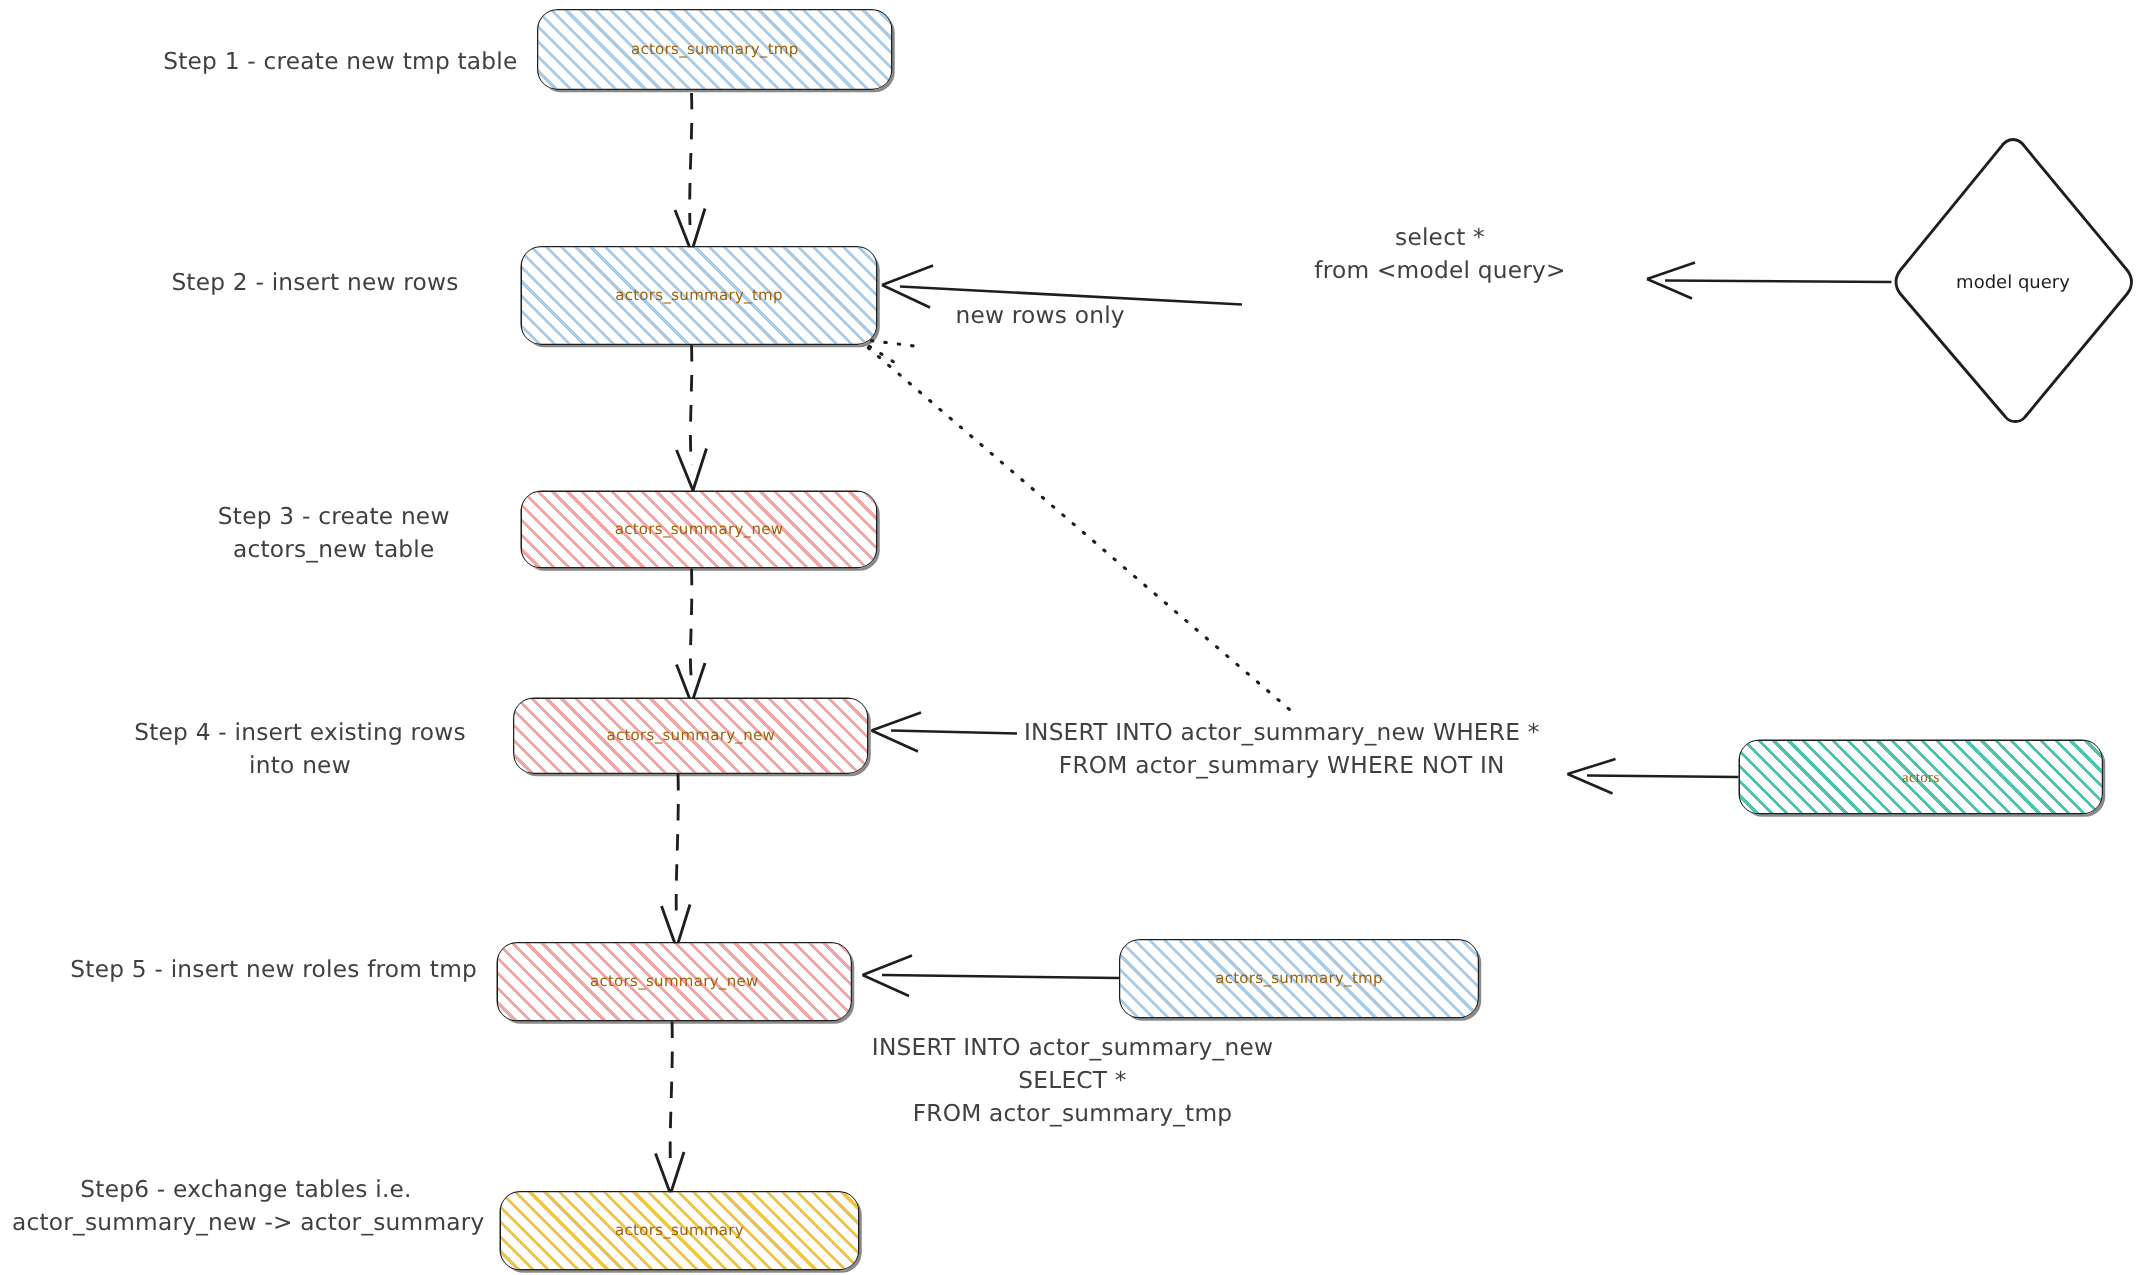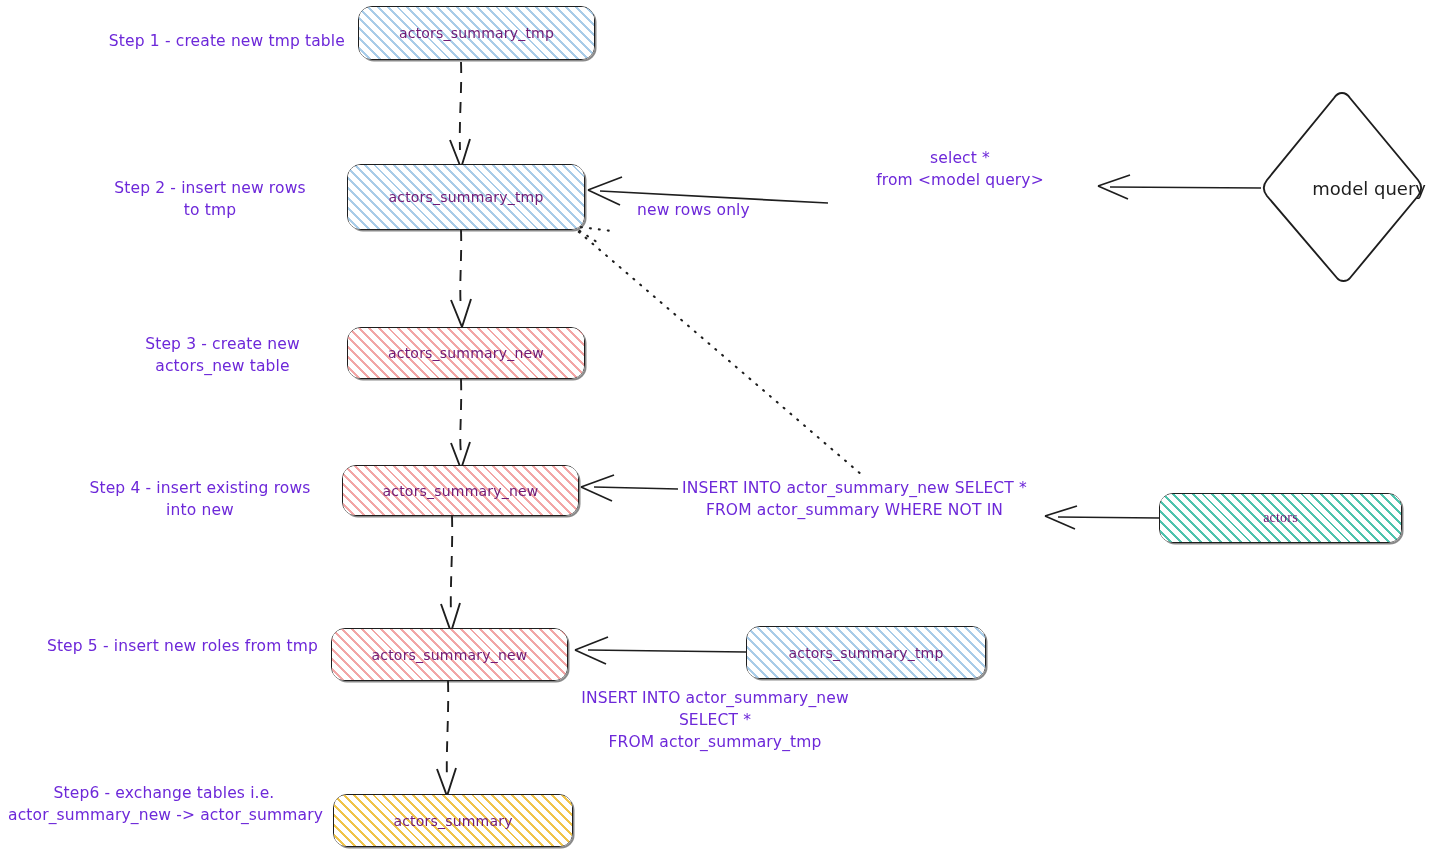--- a/index.html
+++ b/index.html
@@ -12,22 +12,22 @@
   }
   #stage{position:absolute;left:0;top:0;width:1432px;height:850px;}
 
   
   .node{
     position:absolute;
     box-sizing:border-box;
     display:flex;align-items:center;justify-content:center;
     border:1.9px solid #1e1e1e;
     border-radius:14px;
-    color:#701a75;
-    font-size:14px;
+    color:#a16207;
+    font-size:10px;
     letter-spacing:.2px;
     white-space:nowrap;
     text-align:center;
     box-shadow:2px 2px 0 -0.5px rgba(40,40,40,.55);
   }
   .node span{position:relative;z-index:3;}
   .node::before{
     content:"";position:absolute;inset:0;border-radius:12px;z-index:1;
   }
   .fill-blue::before{
@@ -43,32 +43,32 @@
       #4fc3ad 0px,#4fc3ad 2px,#ffffff 2px,#ffffff 7px);
   }
   .fill-yellow::before{
     background:repeating-linear-gradient(45deg,
       #f0c44a 0px,#f0c44a 2px,#ffffff 2px,#ffffff 7px);
   }
 
   
   .diamond{
     position:absolute;
-    display:flex;align-items:center;justify-content:flex-end;
-    color:#1e1e1e;font-size:18px;white-space:nowrap;
+    display:flex;align-items:center;justify-content:center;
+    color:#1e1e1e;font-size:12px;white-space:nowrap;
   }
   .diamond .dshape{
     position:absolute;inset:0;
   }
   .diamond .dlabel{position:relative;z-index:3;}
 
   
   .txt{
     position:absolute;
-    color:#6d28d9;
+    color:#404040;
     font-size:15.5px;
     line-height:22px;
     white-space:pre;
     letter-spacing:.15px;
   }
   .txt.center{text-align:center;}
   .txt.right{text-align:right;}
   .mono-ish{font-size:15.5px;}
 
   svg.edges{position:absolute;left:0;top:0;width:1432px;height:850px;overflow:visible;}
@@ -179,38 +179,37 @@
     <svg class="dshape" viewBox="0 0 168 200">
       <path d="M84,5 C88,5 90,7 92,10 L160,92 C164,97 164,103 160,108 L92,190
                C89,194 82,194 79,190 L9,108 C5,103 5,97 9,92 L76,10 C78,7 80,5 84,5 Z" fill="#ffffff" stroke="#1e1e1e" stroke-width="1.9"></path>
     </svg>
     <span class="dlabel">model query</span>
   </div>
 
   <div class="txt right" style="left:60px;top:30px;width:285px;">Step 1 - create new tmp table</div>
 
   <div class="txt center" style="left:90px;top:177px;width:240px;">Step 2 - insert new rows</div>
-  <div class="txt center" style="left:90px;top:199px;width:240px;">to tmp</div>
 
   <div class="txt center" style="left:110px;top:333px;width:225px;">Step 3 - create new</div>
   <div class="txt center" style="left:110px;top:355px;width:225px;">actors_new table</div>
 
   <div class="txt center" style="left:70px;top:477px;width:260px;">Step 4 - insert existing rows</div>
   <div class="txt center" style="left:70px;top:499px;width:260px;">into new</div>
 
   <div class="txt right" style="left:20px;top:635px;width:298px;">Step 5 - insert new roles from tmp</div>
 
   <div class="txt center" style="left:8px;top:782px;width:312px;">Step6 - exchange tables i.e.</div>
   <div class="txt center" style="left:8px;top:804px;width:312px;">actor_summary_new -&gt; actor_summary</div>
 
   <div class="txt" style="left:637px;top:199px;">new rows only</div>
 
   <div class="txt center" style="left:826px;top:147px;width:268px;">select *</div>
   <div class="txt center" style="left:826px;top:169px;width:268px;">from &lt;model query&gt;</div>
 
-  <div class="txt center mono-ish" style="left:682px;top:477px;width:345px;">INSERT INTO actor_summary_new SELECT *</div>
+  <div class="txt center mono-ish" style="left:682px;top:477px;width:345px;">INSERT INTO actor_summary_new WHERE *</div>
   <div class="txt center mono-ish" style="left:682px;top:499px;width:345px;text-align:center;">FROM actor_summary WHERE NOT IN</div>
 
   <div class="txt center mono-ish" style="left:540px;top:687px;width:350px;">INSERT INTO actor_summary_new</div>
   <div class="txt center mono-ish" style="left:540px;top:709px;width:350px;">SELECT *</div>
   <div class="txt center mono-ish" style="left:540px;top:731px;width:350px;">FROM actor_summary_tmp</div>
 
 </div>
 
 </body></html>

